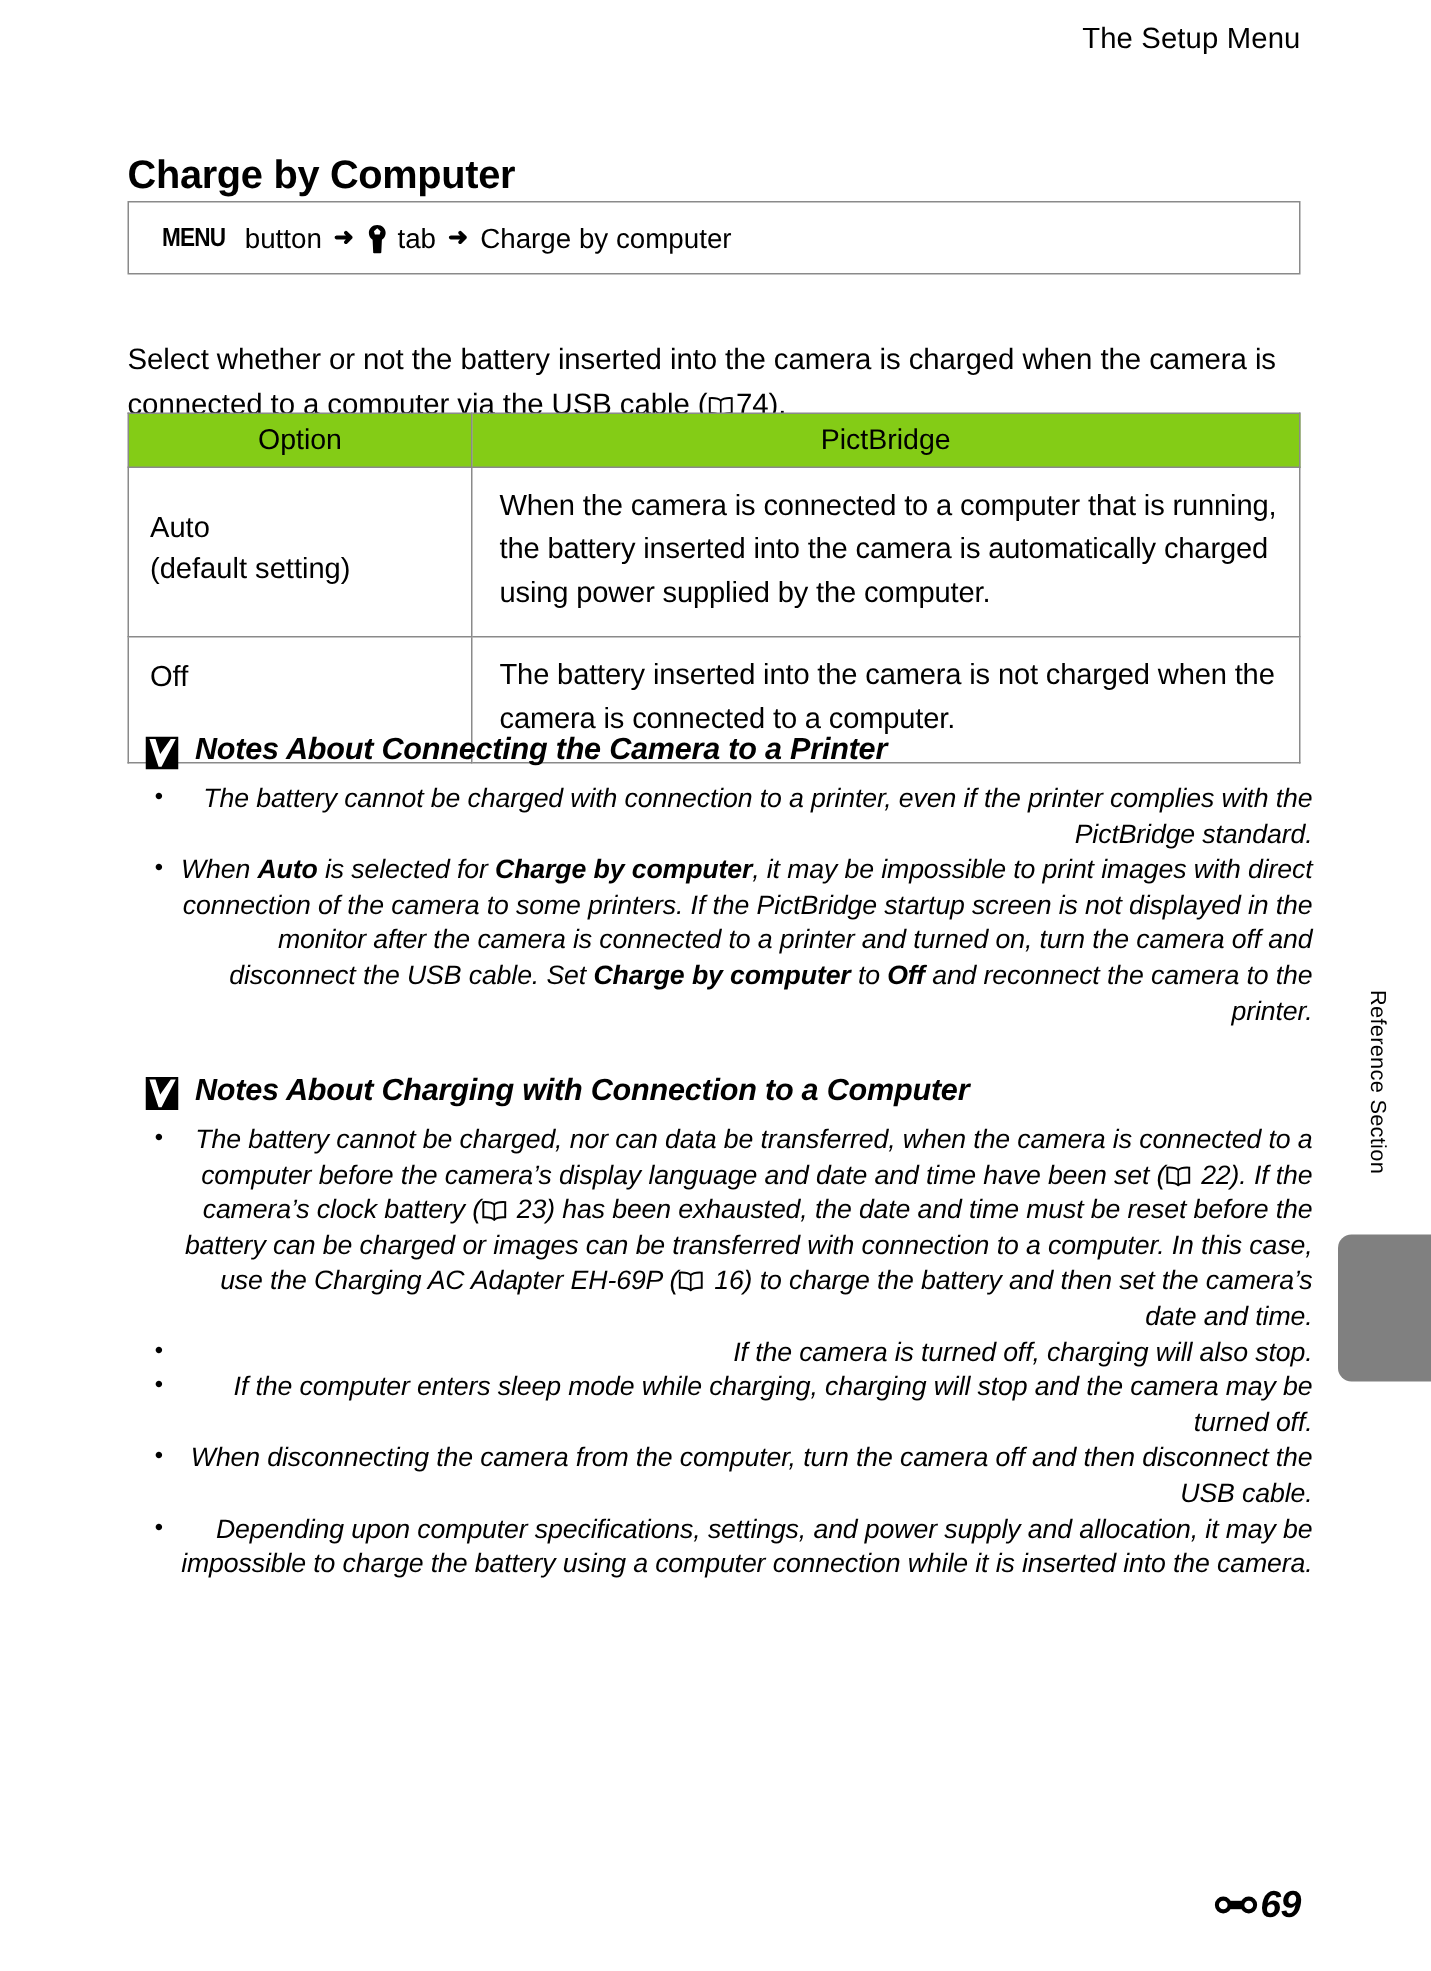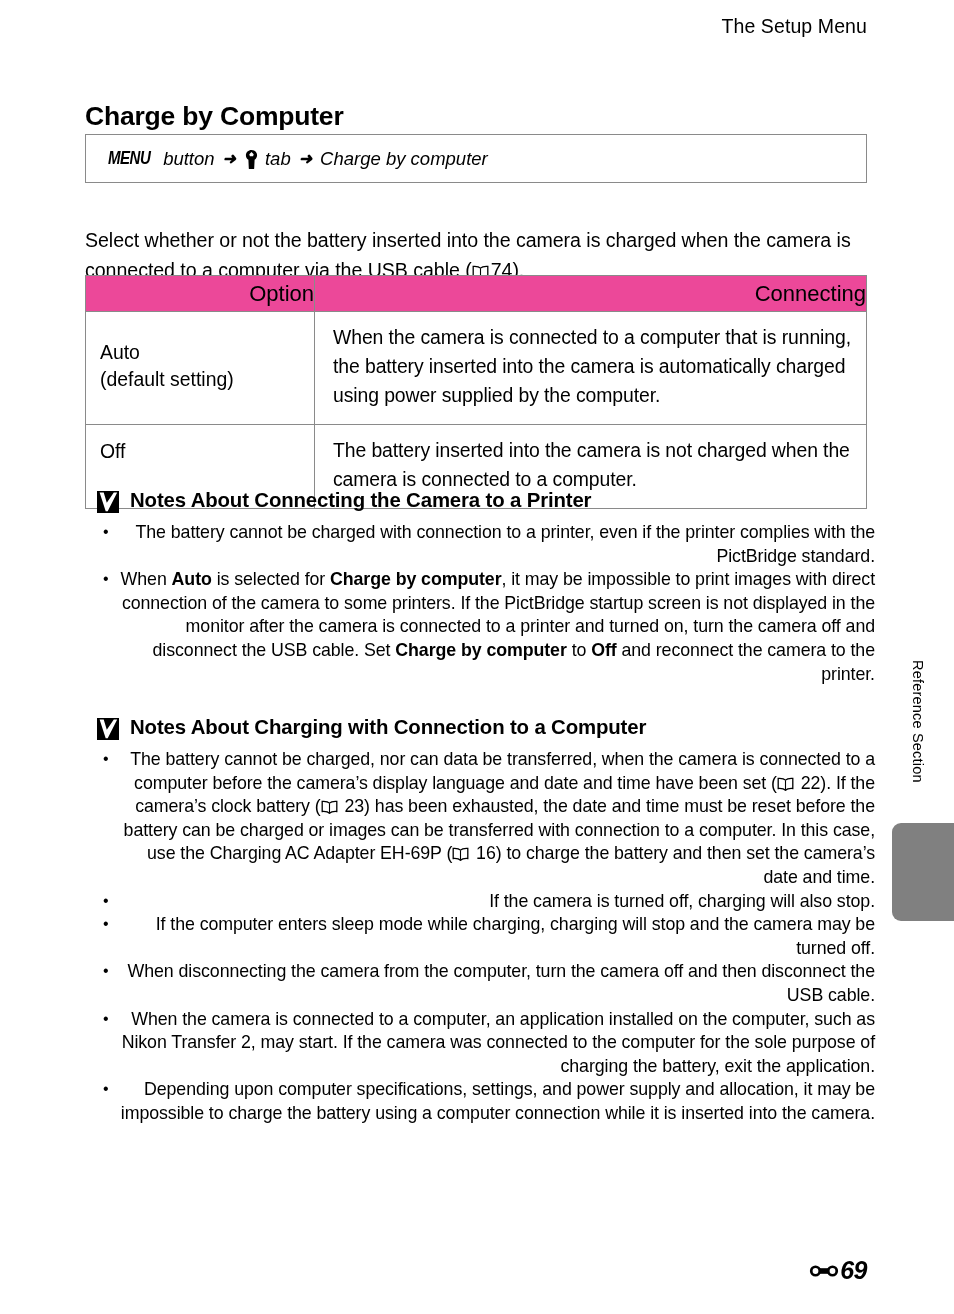--- a/index.html
+++ b/index.html
@@ -52,21 +52,20 @@
     display: flex;
     align-items: center;
   }
   .navbox-inner {
     padding-left: 22px;
     font-size: 18.5px;
     display: flex;
     align-items: center;
     gap: 6px;
     white-space: nowrap;
-    font-style: italic;
   }
   .menu-word {
     font-weight: bold;
     font-size: 17.5px;
     letter-spacing: -0.6px;
     transform: scaleX(0.86);
     transform-origin: left center;
     display: inline-block;
   }
   .arrow-glyph {
@@ -114,44 +113,44 @@
     width: 782px;
     border-collapse: collapse;
     table-layout: fixed;
   }
   .opt-table td, .opt-table th {
     border: 1px solid #8a8a8a;
     vertical-align: top;
     padding: 0;
   }
   .opt-table thead th {
-    background: #ec4899;
-    text-align: right;
+    background: #84cc16;
+    text-align: center;
     font-weight: normal;
-    font-size: 22px;
+    font-size: 19px;
     height: 35px;
     line-height: 35px;
     padding: 0;
   }
   .opt-table .c-opt { width: 228px; }
   .cell-opt {
     font-size: 19.4px;
     line-height: 27px;
     padding: 13px 0 16px 14px;
   }
   .cell-desc {
     font-size: 19.4px;
     line-height: 29px;
     padding: 11px 12px 14px 18px;
     letter-spacing: -0.1px;
   }
   .opt-table tbody tr:first-child .cell-opt { padding-top: 27px; }
 
   
-  .note-section { position: absolute; left: 85px; width: 790px; }
+  .note-section { position: absolute; left: 85px; width: 790px; font-style: italic; }
   .note-head {
     display: flex;
     align-items: center;
     gap: 11px;
     font-size: 20.4px;
     font-weight: bold;
     letter-spacing: -0.15px;
     margin-left: 12px;
   }
   .caution-icon {
@@ -260,21 +259,21 @@
         <path fill="none" stroke="#000" stroke-width="1.3" d="M8.5 3.1C7.2 1.7 4.6 1.2 1.2 1.4v10.1c3.4-.2 6 .3 7.3 1.7 1.3-1.4 3.9-1.9 7.3-1.7V1.4c-3.4-.2-6 .3-7.3 1.7z"></path>
         <path fill="none" stroke="#000" stroke-width="1.1" d="M8.5 3.4v9.5"></path>
       </svg>
     </span><span>74</span><span>).</span>
   </p>
 
   <table class="opt-table">
     <thead>
       <tr>
         <th class="c-opt">Option</th>
-        <th>Connecting</th>
+        <th>PictBridge</th>
       </tr>
     </thead>
     <tbody>
       <tr>
         <td class="c-opt">
           <div class="cell-opt">
             <div>Auto</div>
             <div>(default setting)</div>
           </div>
         </td>
@@ -328,21 +327,20 @@
             </svg></span><span> 22). If the camera’s clock battery (</span><span class="book-icon"><svg viewBox="0 0 17 14" width="17" height="14" aria-hidden="true">
               <path fill="none" stroke="#000" stroke-width="1.3" d="M8.5 3.1C7.2 1.7 4.6 1.2 1.2 1.4v10.1c3.4-.2 6 .3 7.3 1.7 1.3-1.4 3.9-1.9 7.3-1.7V1.4c-3.4-.2-6 .3-7.3 1.7z"></path>
               <path fill="none" stroke="#000" stroke-width="1.1" d="M8.5 3.4v9.5"></path>
             </svg></span><span> 23) has been exhausted, the date and time must be reset before the battery can be charged or images can be transferred with connection to a computer. In this case, use the Charging AC Adapter EH-69P (</span><span class="book-icon"><svg viewBox="0 0 17 14" width="17" height="14" aria-hidden="true">
               <path fill="none" stroke="#000" stroke-width="1.3" d="M8.5 3.1C7.2 1.7 4.6 1.2 1.2 1.4v10.1c3.4-.2 6 .3 7.3 1.7 1.3-1.4 3.9-1.9 7.3-1.7V1.4c-3.4-.2-6 .3-7.3 1.7z"></path>
               <path fill="none" stroke="#000" stroke-width="1.1" d="M8.5 3.4v9.5"></path>
             </svg></span><span> 16) to charge the battery and then set the camera’s date and time.</span></li>
         <li><span>If the camera is turned off, charging will also stop.</span></li>
         <li><span>If the computer enters sleep mode while charging, charging will stop and the camera may be turned off.</span></li>
         <li><span>When disconnecting the camera from the computer, turn the camera off and then disconnect the USB cable.</span></li>
-        <li><span>When the camera is connected to a computer, an application installed on the computer, such as Nikon Transfer 2, may start. If the camera was connected to the computer for the sole purpose of charging the battery, exit the application.</span></li>
         <li><span>Depending upon computer specifications, settings, and power supply and allocation, it may be impossible to charge the battery using a computer connection while it is inserted into the camera.</span></li>
       </ul>
   </section>
 
   <div class="side-label">Reference Section</div>
   <div class="side-tab"></div>
 
   <div class="footer">
     <span class="e-marker">
       <svg viewBox="0 0 30 18" width="30" height="18" aria-hidden="true">

